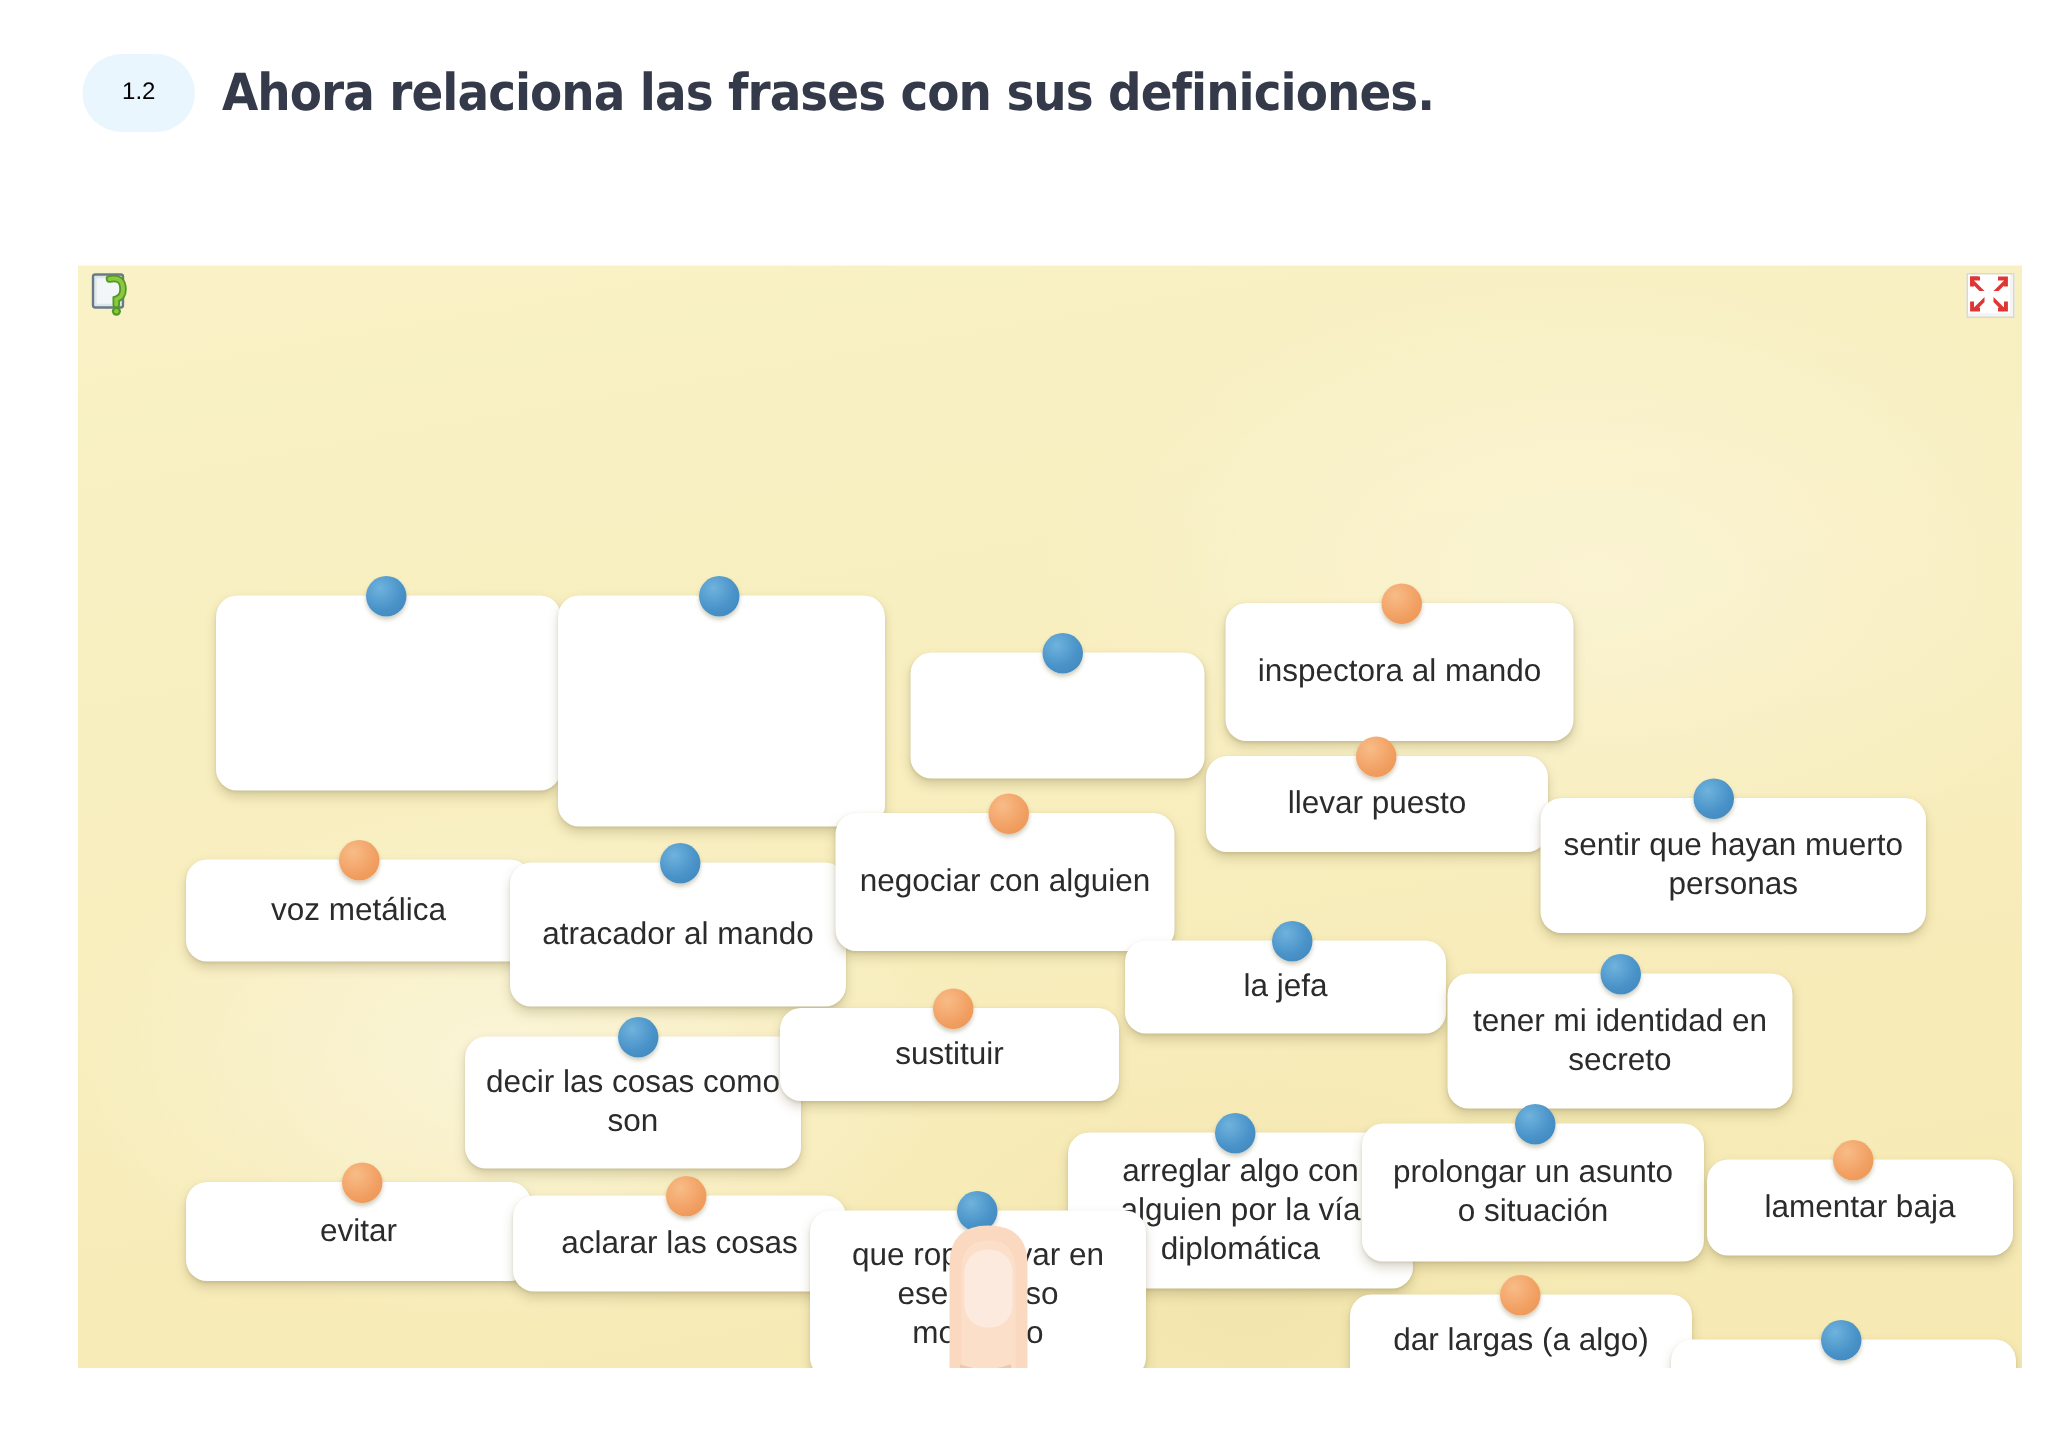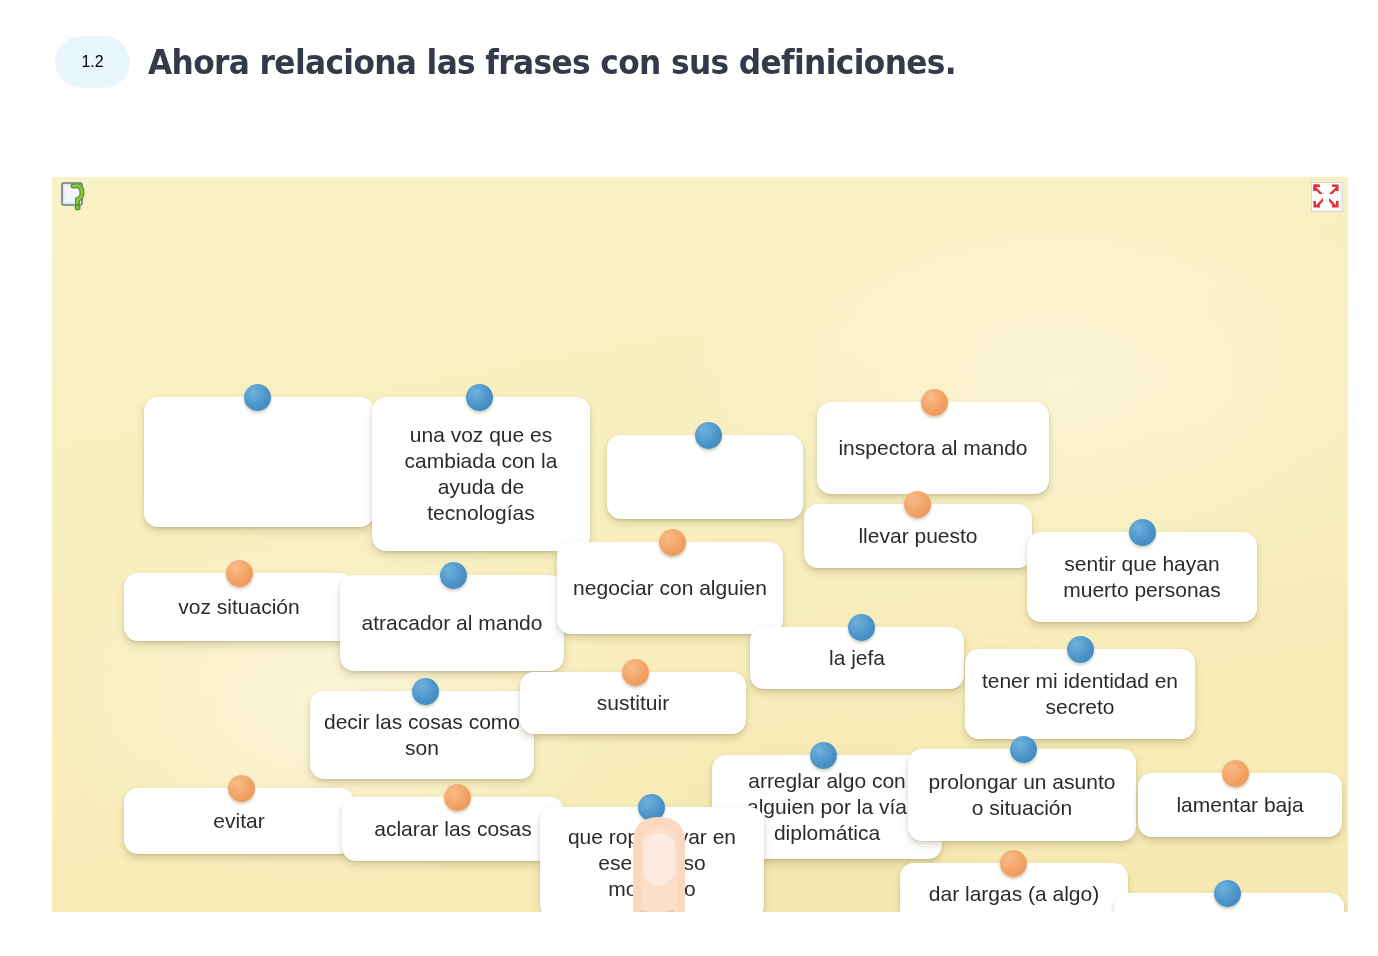--- a/index.html
+++ b/index.html
@@ -141,40 +141,39 @@
         <path d="M26.6 24.6 L20 24.6 L20 22 L24 22 L24 18 L26.6 18 Z"></path>
       </g>
     </svg>
   </div>
 
   <div id="cards-layer">
       <div class="card" style="left: 92px; top: 220px; width: 230px; height: 130px; z-index: 10;">
         <span class="dot blue" style="left: 100px;"></span>
       </div>
       <div class="card" style="left: 320px; top: 220px; width: 218px; height: 154px; z-index: 11;">
-        <span class="card-text">una voz que es cambiada con la ayuda de tecnologías</span>
         <span class="dot blue" style="left: 94px;"></span>
       </div>
       <div class="card" style="left: 555px; top: 258px; width: 196px; height: 84px; z-index: 12;">
         <span class="dot blue" style="left: 88px;"></span>
       </div>
       <div class="card" style="left: 765px; top: 225px; width: 232px; height: 92px; z-index: 13;">
         <span class="card-text">inspectora al mando</span>
         <span class="dot orange" style="left: 104px;"></span>
       </div>
       <div class="card" style="left: 752px; top: 327px; width: 228px; height: 64px; z-index: 14;">
         <span class="card-text">llevar puesto</span>
         <span class="dot orange" style="left: 100px;"></span>
       </div>
-      <div class="card" style="left: 975px; top: 355px; width: 230px; height: 90px; z-index: 15; text-align: center;">
+      <div class="card" style="left: 975px; top: 355px; width: 257px; height: 90px; z-index: 15; text-align: center;">
         <span class="card-text">sentir que hayan muerto personas</span>
         <span class="dot blue" style="left: 102px;"></span>
       </div>
       <div class="card" style="left: 72px; top: 396px; width: 230px; height: 68px; z-index: 16;">
-        <span class="card-text">voz situación</span>
+        <span class="card-text">voz metálica</span>
         <span class="dot orange" style="left: 102px;"></span>
       </div>
       <div class="card" style="left: 288px; top: 398px; width: 224px; height: 96px; z-index: 17;">
         <span class="card-text">atracador al mando</span>
         <span class="dot blue" style="left: 100px;"></span>
       </div>
       <div class="card" style="left: 505px; top: 365px; width: 226px; height: 92px; z-index: 18;">
         <span class="card-text">negociar con alguien</span>
         <span class="dot orange" style="left: 102px;"></span>
       </div>

